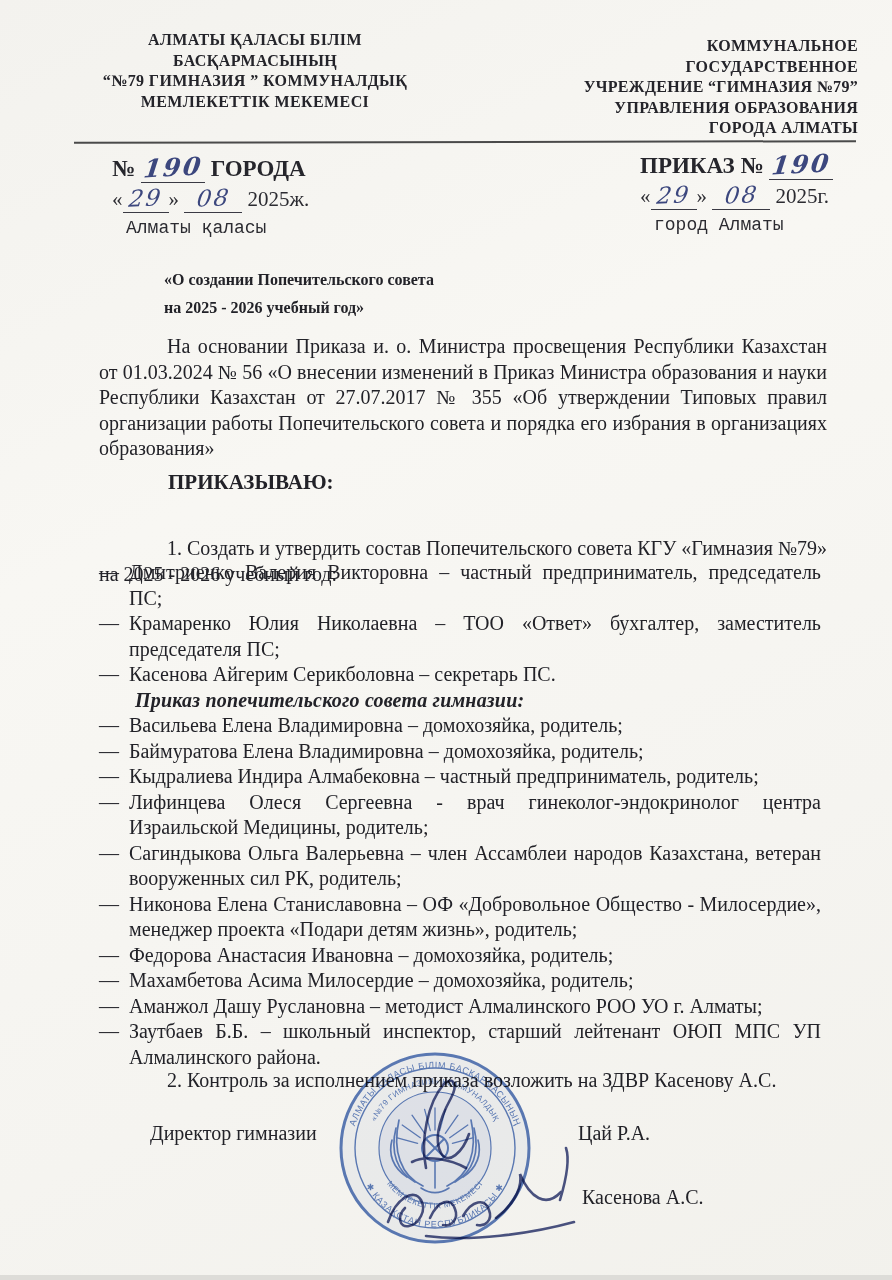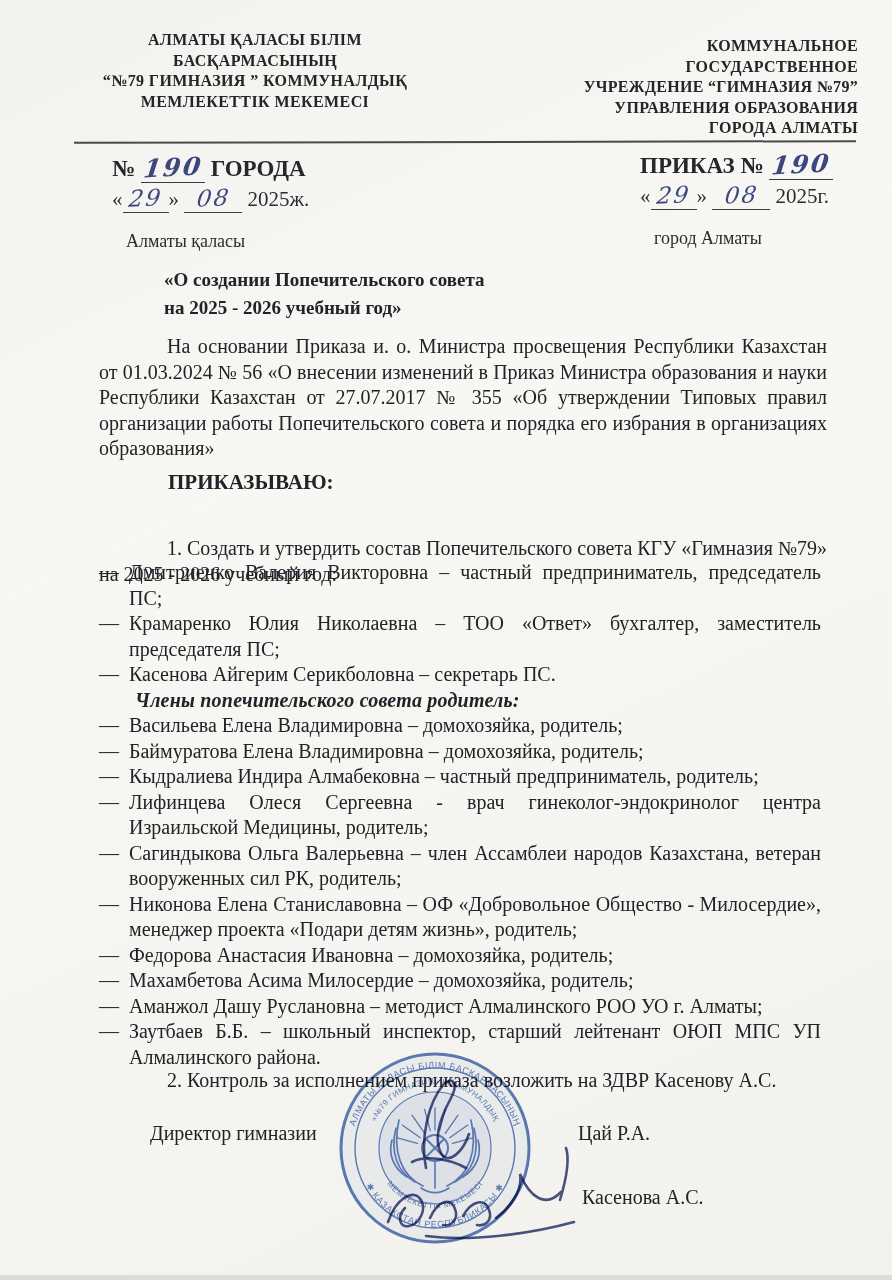--- a/index.html
+++ b/index.html
@@ -23,34 +23,34 @@
   .letterhead-right{position:absolute;top:36px;left:538px;width:320px;text-align:right;
     font-weight:bold;font-size:16px;line-height:20.5px;letter-spacing:.3px;color:#24242a;}
   .rule{position:absolute;top:141px;left:74px;width:782px;height:0;
     border-top:2px solid #4a4a4a;transform:rotate(-.12deg);}
 
   
   .order-left{position:absolute;top:156px;left:112px;}
   .order-right{position:absolute;top:153px;left:640px;}
   .order-line1{font-weight:bold;font-size:23px;color:#26262c;white-space:nowrap;}
   .order-line2{font-size:21px;margin-top:4px;white-space:nowrap;color:#2b2b31;}
-  .order-place{font-size:18px;margin-top:18px;padding-left:14px;color:#2b2b31;}
+  .order-place{font-size:18px;margin-top:5px;padding-left:14px;color:#2b2b31;font-family:Liberation Mono, monospace;}
   .blank{display:inline-block;border-bottom:1.6px solid #3a3a44;text-align:center;vertical-align:baseline;}
   .w64{width:64px;} .w46{width:46px;} .w58{width:58px;}
   .hand{
     display:inline-block;
     font-family:"DejaVu Serif","Liberation Serif",serif;
     font-style:italic;font-size:25px;line-height:18px;
     color:#3c477e;letter-spacing:2px;
     transform:skewX(-10deg) rotate(-3deg);
   }
   .hand.small{font-size:23px;}
 
   
-  .doc-title{position:absolute;top:266px;left:164px;font-weight:bold;font-size:19px;
+  .doc-title{position:absolute;top:266px;left:164px;font-weight:bold;font-size:16px;
     line-height:27.5px;color:#222228;}
   .preamble{position:absolute;top:334px;left:99px;width:728px;font-size:20px;
     line-height:25.6px;text-align:justify;text-indent:68px;color:#222228;}
   .order-verb{position:absolute;top:470px;left:168px;font-weight:bold;font-size:21px;color:#222228;}
   .point1{position:absolute;top:505px;left:99px;width:728px;font-size:20px;
     line-height:25.6px;text-align:justify;text-indent:68px;color:#222228;margin-top:31px;}
   .list{position:absolute;top:560px;left:99px;width:722px;font-size:20px;line-height:25.5px;color:#222228;}
   .li{text-align:justify;padding-left:30px;}
   .marker{display:inline-block;width:30px;margin-left:-30px;}
   .members-heading{font-weight:bold;font-style:italic;text-indent:36px;letter-spacing:.2px;}
@@ -123,21 +123,21 @@
   <div class="preamble">На основании Приказа и. о. Министра просвещения Республики Казахстан от 01.03.2024 № 56 «О внесении изменений в Приказ Министра образования и науки Республики Казахстан от 27.07.2017 № 355 «Об утверждении Типовых правил организации работы Попечительского совета и порядка его избрания в организациях образования»</div>
 
   <div class="order-verb">ПРИКАЗЫВАЮ:</div>
 
   <div class="point1">1. Создать и утвердить состав Попечительского совета КГУ «Гимназия №79» на 2025 - 2026 учебный год:</div>
 
   <div class="list">
     <div class="li"><span class="marker">—</span><span>Дмитриенко Валерия Викторовна – частный предприниматель, председатель ПС;</span></div>
     <div class="li"><span class="marker">—</span><span>Крамаренко Юлия Николаевна – ТОО «Ответ» бухгалтер, заместитель председателя ПС;</span></div>
     <div class="li"><span class="marker">—</span><span>Касенова Айгерим Серикболовна – секретарь ПС.</span></div>
-    <div class="members-heading">Члены попечительского совета родитель:</div>
+    <div class="members-heading">Приказ попечительского совета гимназии:</div>
     <div class="li"><span class="marker">—</span><span>Васильева Елена Владимировна – домохозяйка, родитель;</span></div>
     <div class="li"><span class="marker">—</span><span>Баймуратова Елена Владимировна – домохозяйка, родитель;</span></div>
     <div class="li"><span class="marker">—</span><span>Кыдралиева Индира Алмабековна – частный предприниматель, родитель;</span></div>
     <div class="li"><span class="marker">—</span><span>Лифинцева Олеся Сергеевна - врач гинеколог-эндокринолог центра Израильской Медицины, родитель;</span></div>
     <div class="li"><span class="marker">—</span><span>Сагиндыкова Ольга Валерьевна – член Ассамблеи народов Казахстана, ветеран вооруженных сил РК, родитель;</span></div>
     <div class="li"><span class="marker">—</span><span>Никонова Елена Станиславовна – ОФ «Добровольное Общество - Милосердие», менеджер проекта «Подари детям жизнь», родитель;</span></div>
     <div class="li"><span class="marker">—</span><span>Федорова Анастасия Ивановна – домохозяйка, родитель;</span></div>
     <div class="li"><span class="marker">—</span><span>Махамбетова Асима Милосердие – домохозяйка, родитель;</span></div>
     <div class="li"><span class="marker">—</span><span>Аманжол Дашу Руслановна – методист Алмалинского РОО УО г. Алматы;</span></div>
     <div class="li"><span class="marker">—</span><span>Заутбаев Б.Б. – школьный инспектор, старший лейтенант ОЮП МПС УП Алмалинского района.</span></div>

